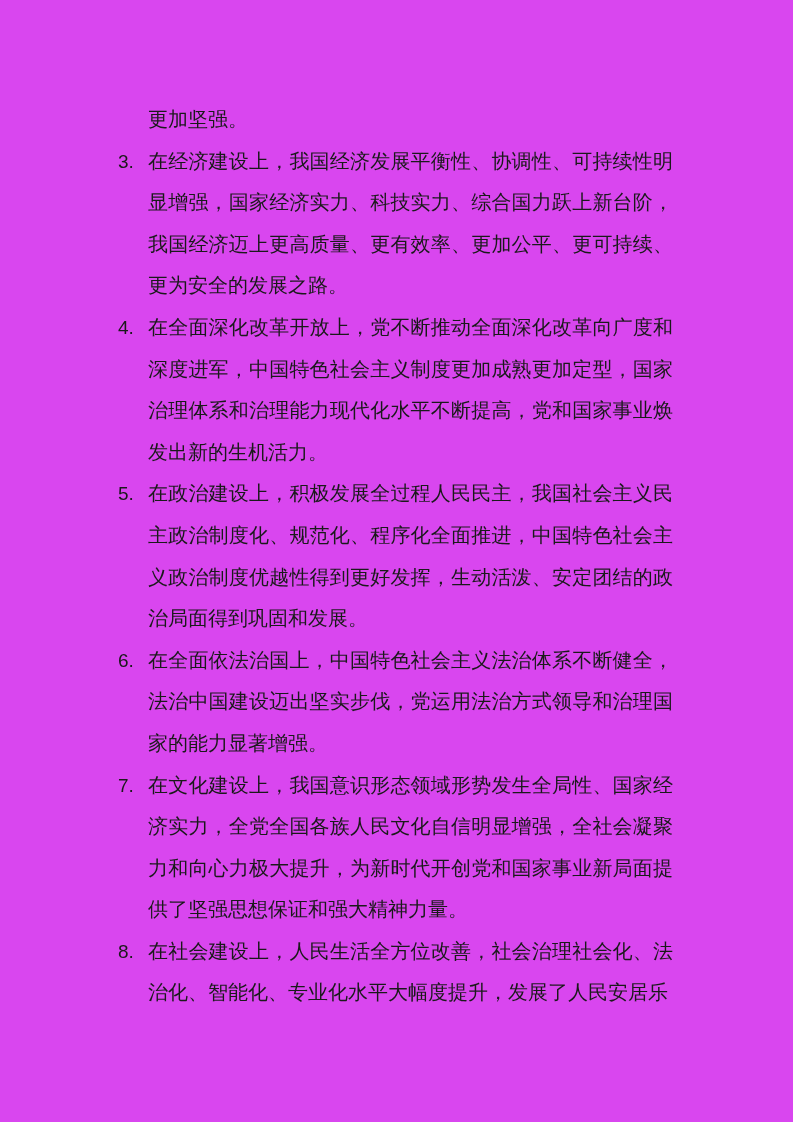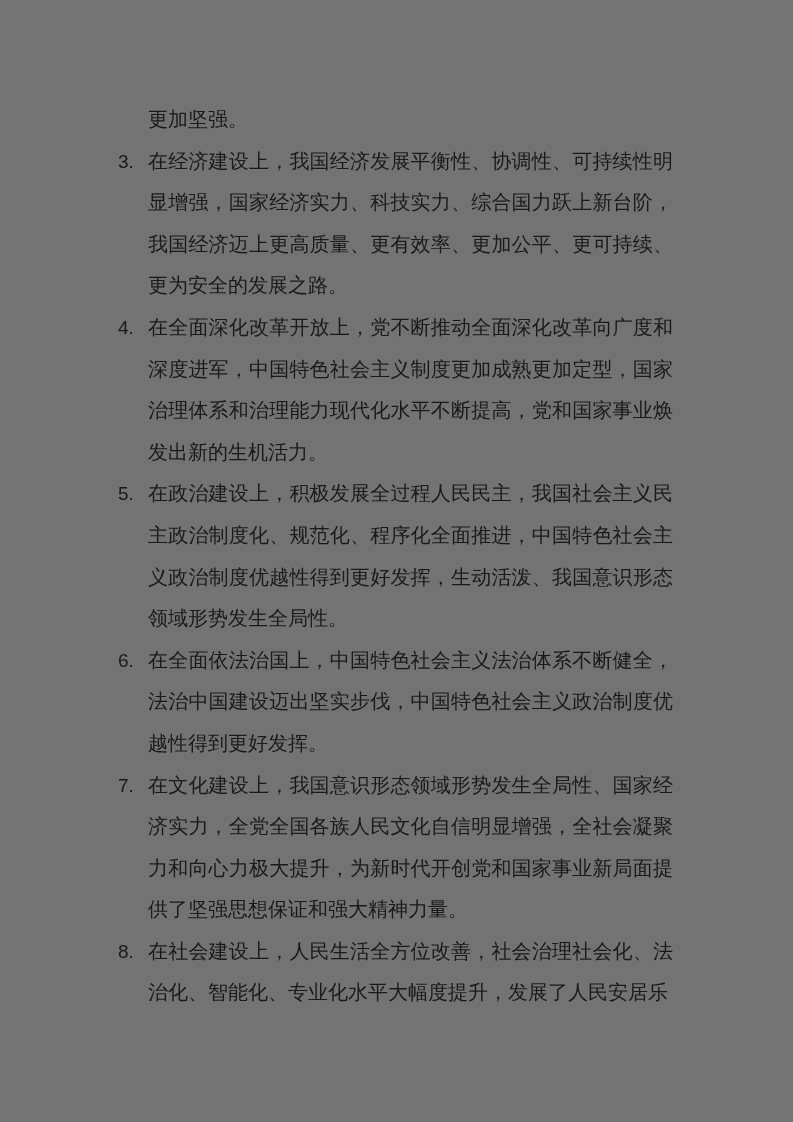--- a/index.html
+++ b/index.html
@@ -4,21 +4,21 @@
 <style>
   html, body {
     margin: 0;
     padding: 0;
     background: #ffffff;
   }
   .page {
     position: relative;
     width: 793px;
     height: 1122px;
-    background: #737373;
+    background: #d946ef;
     overflow: hidden;
     font-family: "Liberation Serif", "DejaVu Serif", serif;
   }
   .content {
     position: absolute;
     left: 148px;
     top: 99px;
     width: 525px;
     font-size: 20px;
     line-height: 41.6px;
@@ -62,26 +62,26 @@
       <p>在经济建设上，我国经济发展平衡性、协调性、可持续性明显增强，国家经济实力、科技实力、综合国力跃上新台阶，我国经济迈上更高质量、更有效率、更加公平、更可持续、更为安全的发展之路。</p>
     </div>
 
     <div class="list-item">
       <span class="num">4.</span>
       <p>在全面深化改革开放上，党不断推动全面深化改革向广度和深度进军，中国特色社会主义制度更加成熟更加定型，国家治理体系和治理能力现代化水平不断提高，党和国家事业焕发出新的生机活力。</p>
     </div>
 
     <div class="list-item">
       <span class="num">5.</span>
-      <p>在政治建设上，积极发展全过程人民民主，我国社会主义民主政治制度化、规范化、程序化全面推进，中国特色社会主义政治制度优越性得到更好发挥，生动活泼、我国意识形态领域形势发生全局性。</p>
+      <p>在政治建设上，积极发展全过程人民民主，我国社会主义民主政治制度化、规范化、程序化全面推进，中国特色社会主义政治制度优越性得到更好发挥，生动活泼、安定团结的政治局面得到巩固和发展。</p>
     </div>
 
     <div class="list-item">
       <span class="num">6.</span>
-      <p>在全面依法治国上，中国特色社会主义法治体系不断健全，法治中国建设迈出坚实步伐，中国特色社会主义政治制度优越性得到更好发挥。</p>
+      <p>在全面依法治国上，中国特色社会主义法治体系不断健全，法治中国建设迈出坚实步伐，党运用法治方式领导和治理国家的能力显著增强。</p>
     </div>
 
     <div class="list-item">
       <span class="num">7.</span>
       <p>在文化建设上，我国意识形态领域形势发生全局性、国家经济实力，全党全国各族人民文化自信明显增强，全社会凝聚力和向心力极大提升，为新时代开创党和国家事业新局面提供了坚强思想保证和强大精神力量。</p>
     </div>
 
     <div class="list-item">
       <span class="num">8.</span>
       <p>在社会建设上，人民生活全方位改善，社会治理社会化、法治化、智能化、专业化水平大幅度提升，发展了人民安居乐</p>

